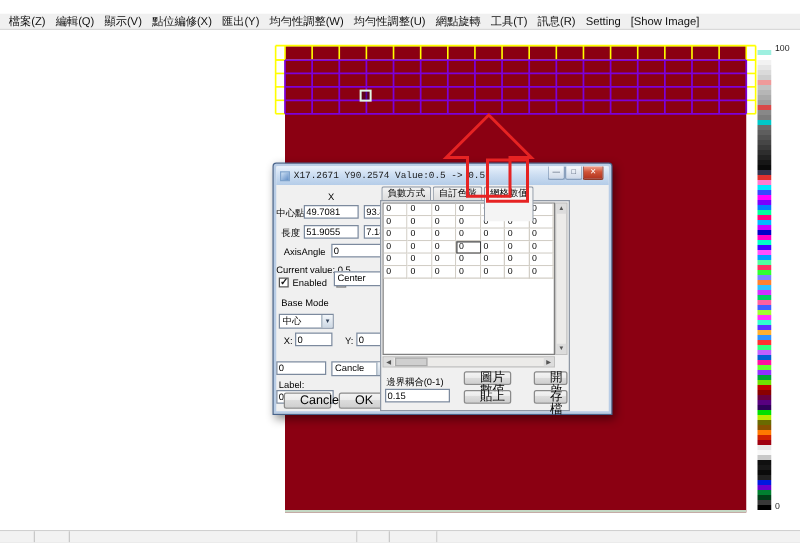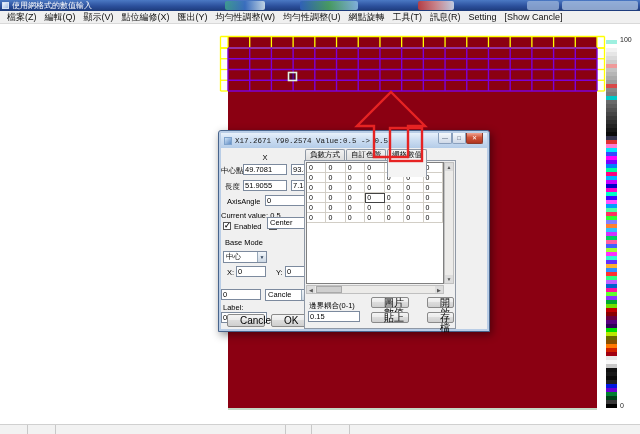--- a/index.html
+++ b/index.html
@@ -108,43 +108,34 @@
   
   .statusbar { position:absolute; left:0; top:424px; width:640px; height:10px; background:#f2f2f2;
                border-top:1px solid #d0d0d0; display:flex; }
   .sb-panel { height:100%; border-right:1px solid #c8c8c8; background:#f2f2f2; }
 </style>
 </head>
 <body>
 
 <div class="screen">
 
-  <div class="titlebar">
-    <div class="app-icon"></div>
-    <div class="win-title">使用網格式的數值輸入</div>
-    <div class="frag frag1"></div>
-    <div class="frag frag2"></div>
-    <div class="frag frag3"></div>
-    <div class="frag ghostbtn1"></div>
-    <div class="frag ghostbtn2"></div>
-  </div>
 
   <div class="menubar">
       <span class="menu-item">檔案(Z)</span>
       <span class="menu-item">編輯(Q)</span>
       <span class="menu-item">顯示(V)</span>
       <span class="menu-item">點位編修(X)</span>
       <span class="menu-item">匯出(Y)</span>
       <span class="menu-item">均勻性調整(W)</span>
       <span class="menu-item">均勻性調整(U)</span>
       <span class="menu-item">網點旋轉</span>
       <span class="menu-item">工具(T)</span>
       <span class="menu-item">訊息(R)</span>
       <span class="menu-item">Setting</span>
-      <span class="menu-item">[Show Cancle]</span>
+      <span class="menu-item">[Show Image]</span>
     </div>
 
   <div class="canvas" style="background: rgb(139, 0, 18);"></div>
 
   <svg id="gridlayer" class="layer" width="640" height="434" viewBox="0 0 640 434">
       <line x1="220.5" y1="36.5" x2="604.5" y2="36.5" stroke="#ffff00" stroke-width="1.3"></line>
       <line x1="220.5" y1="48" x2="604.5" y2="48" stroke="#ffff00" stroke-width="1.3"></line>
       <line x1="220.5" y1="36.5" x2="220.5" y2="91" stroke="#ffff00" stroke-width="1.3"></line>
       <line x1="604.5" y1="36.5" x2="604.5" y2="91" stroke="#ffff00" stroke-width="1.3"></line>
       <line x1="228" y1="36.5" x2="228" y2="48" stroke="#ffff00" stroke-width="1.3"></line>

